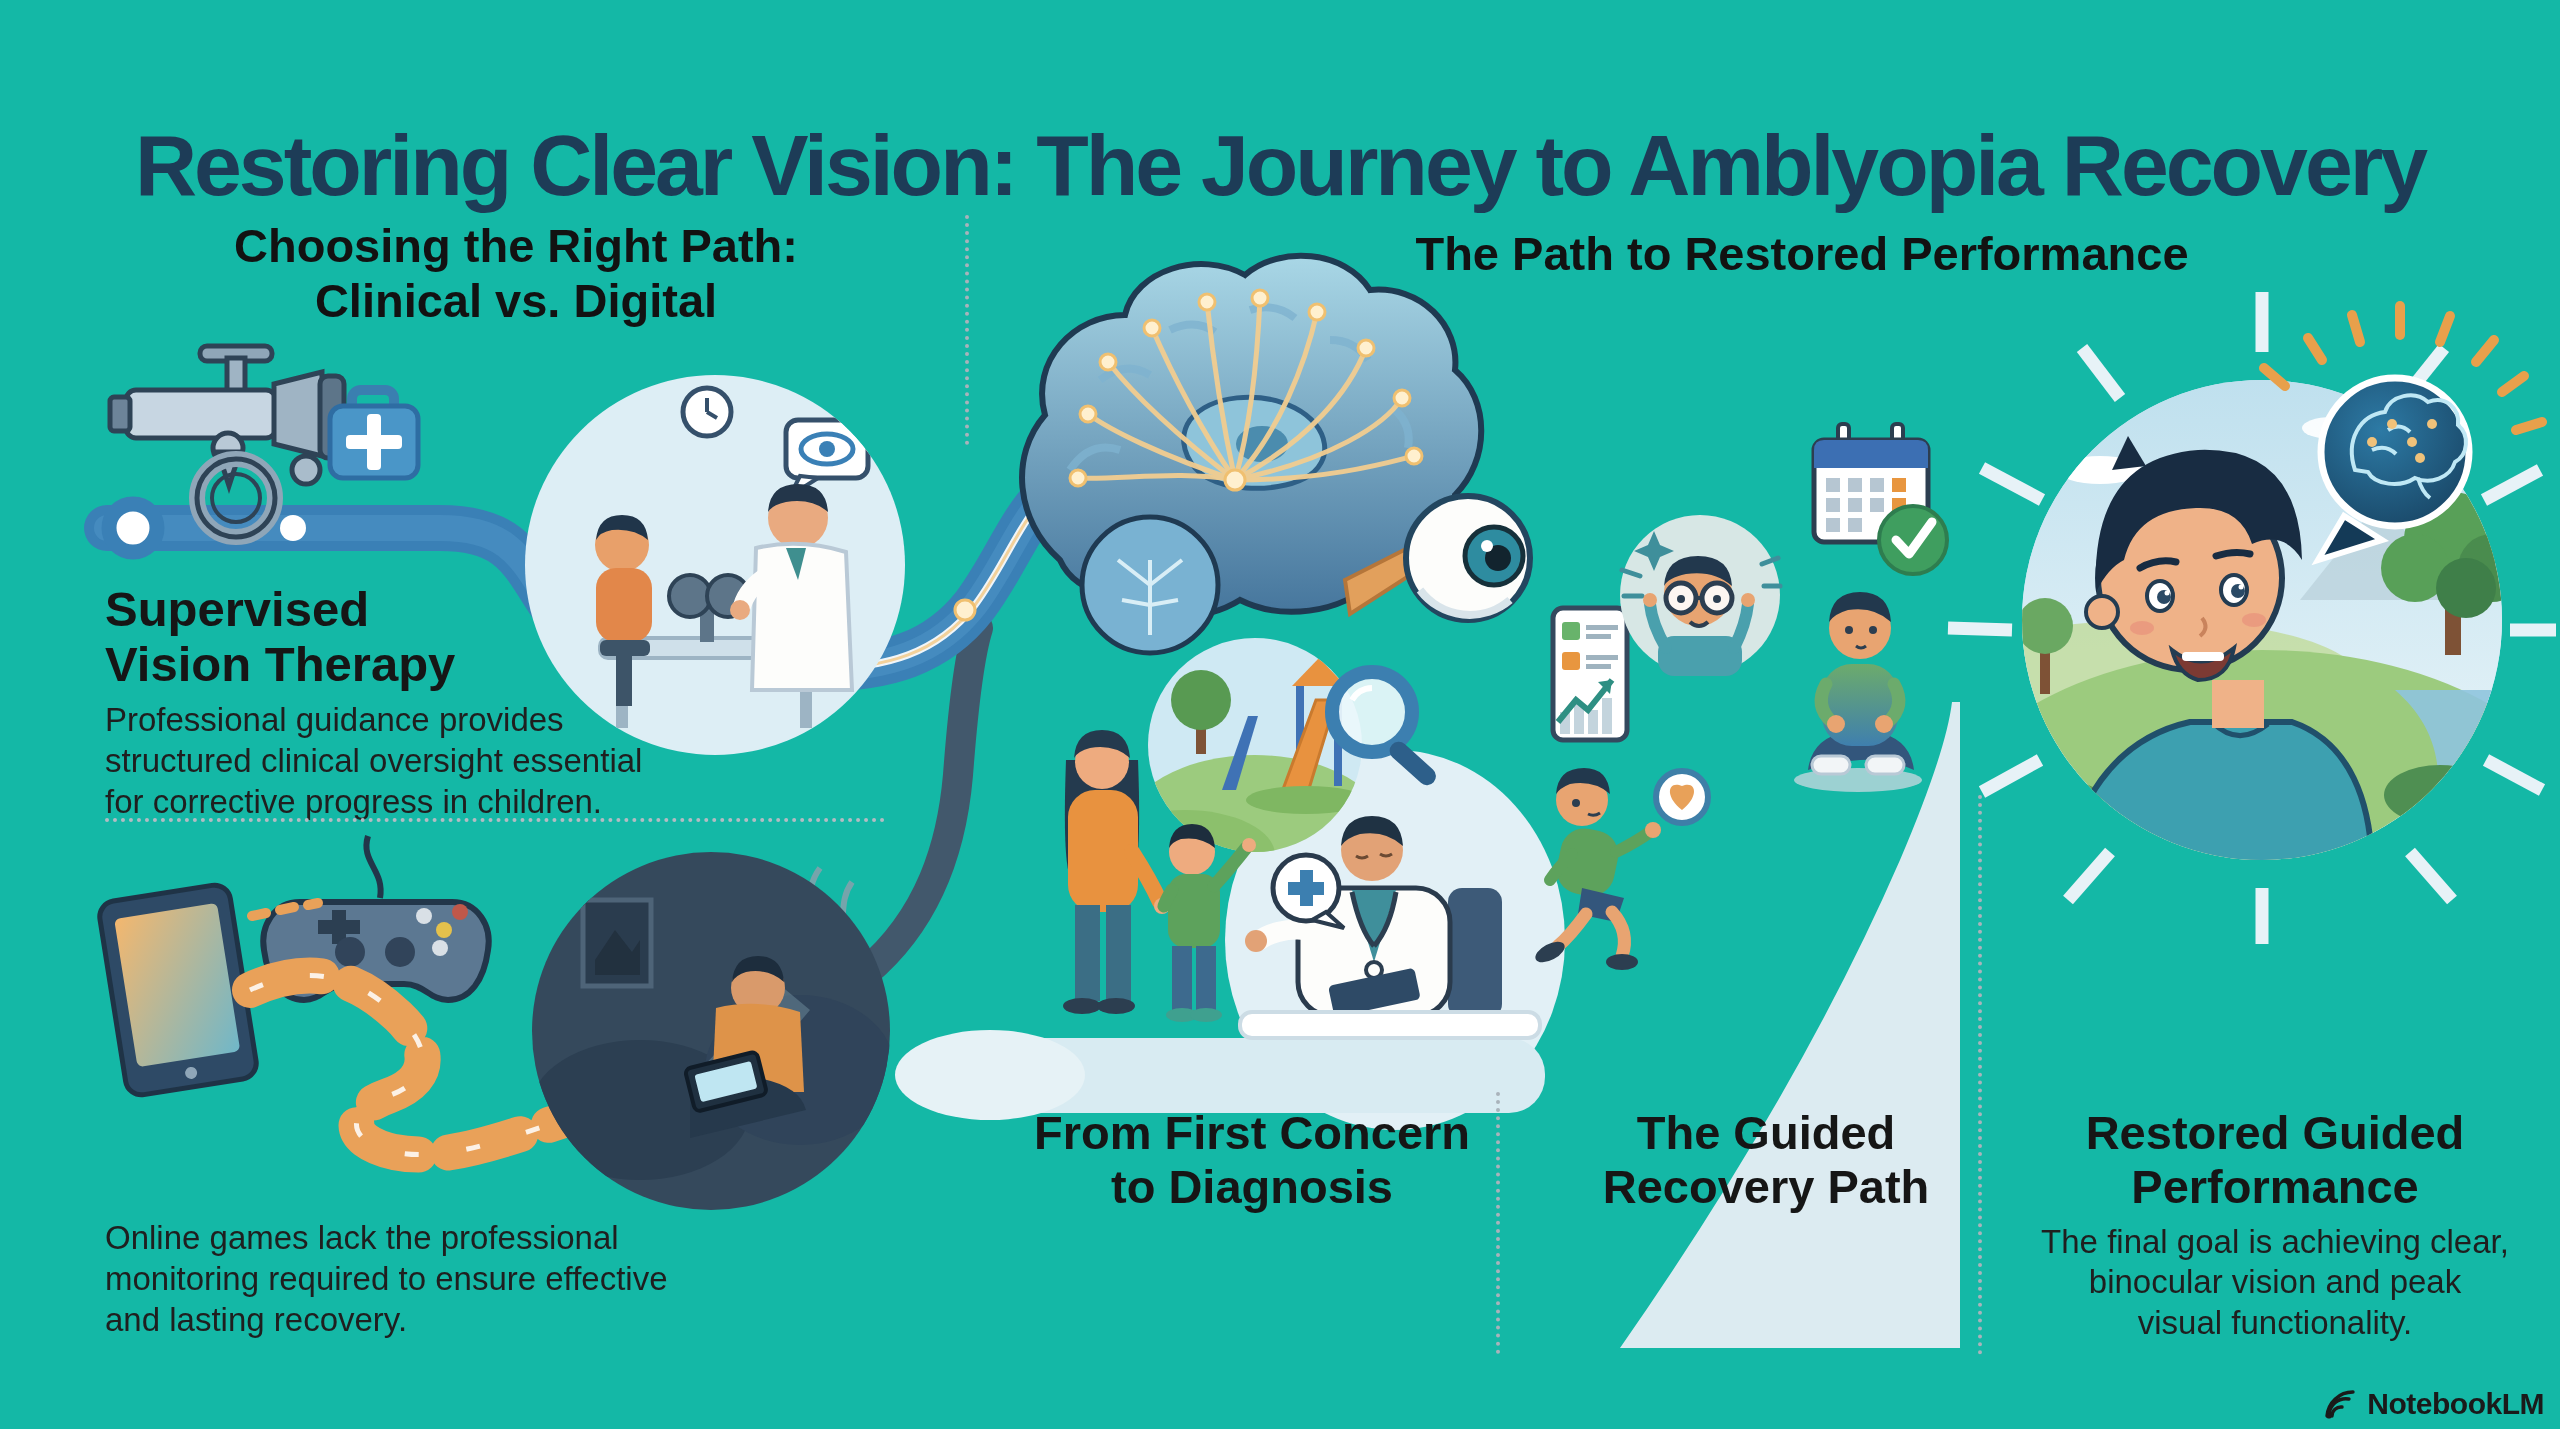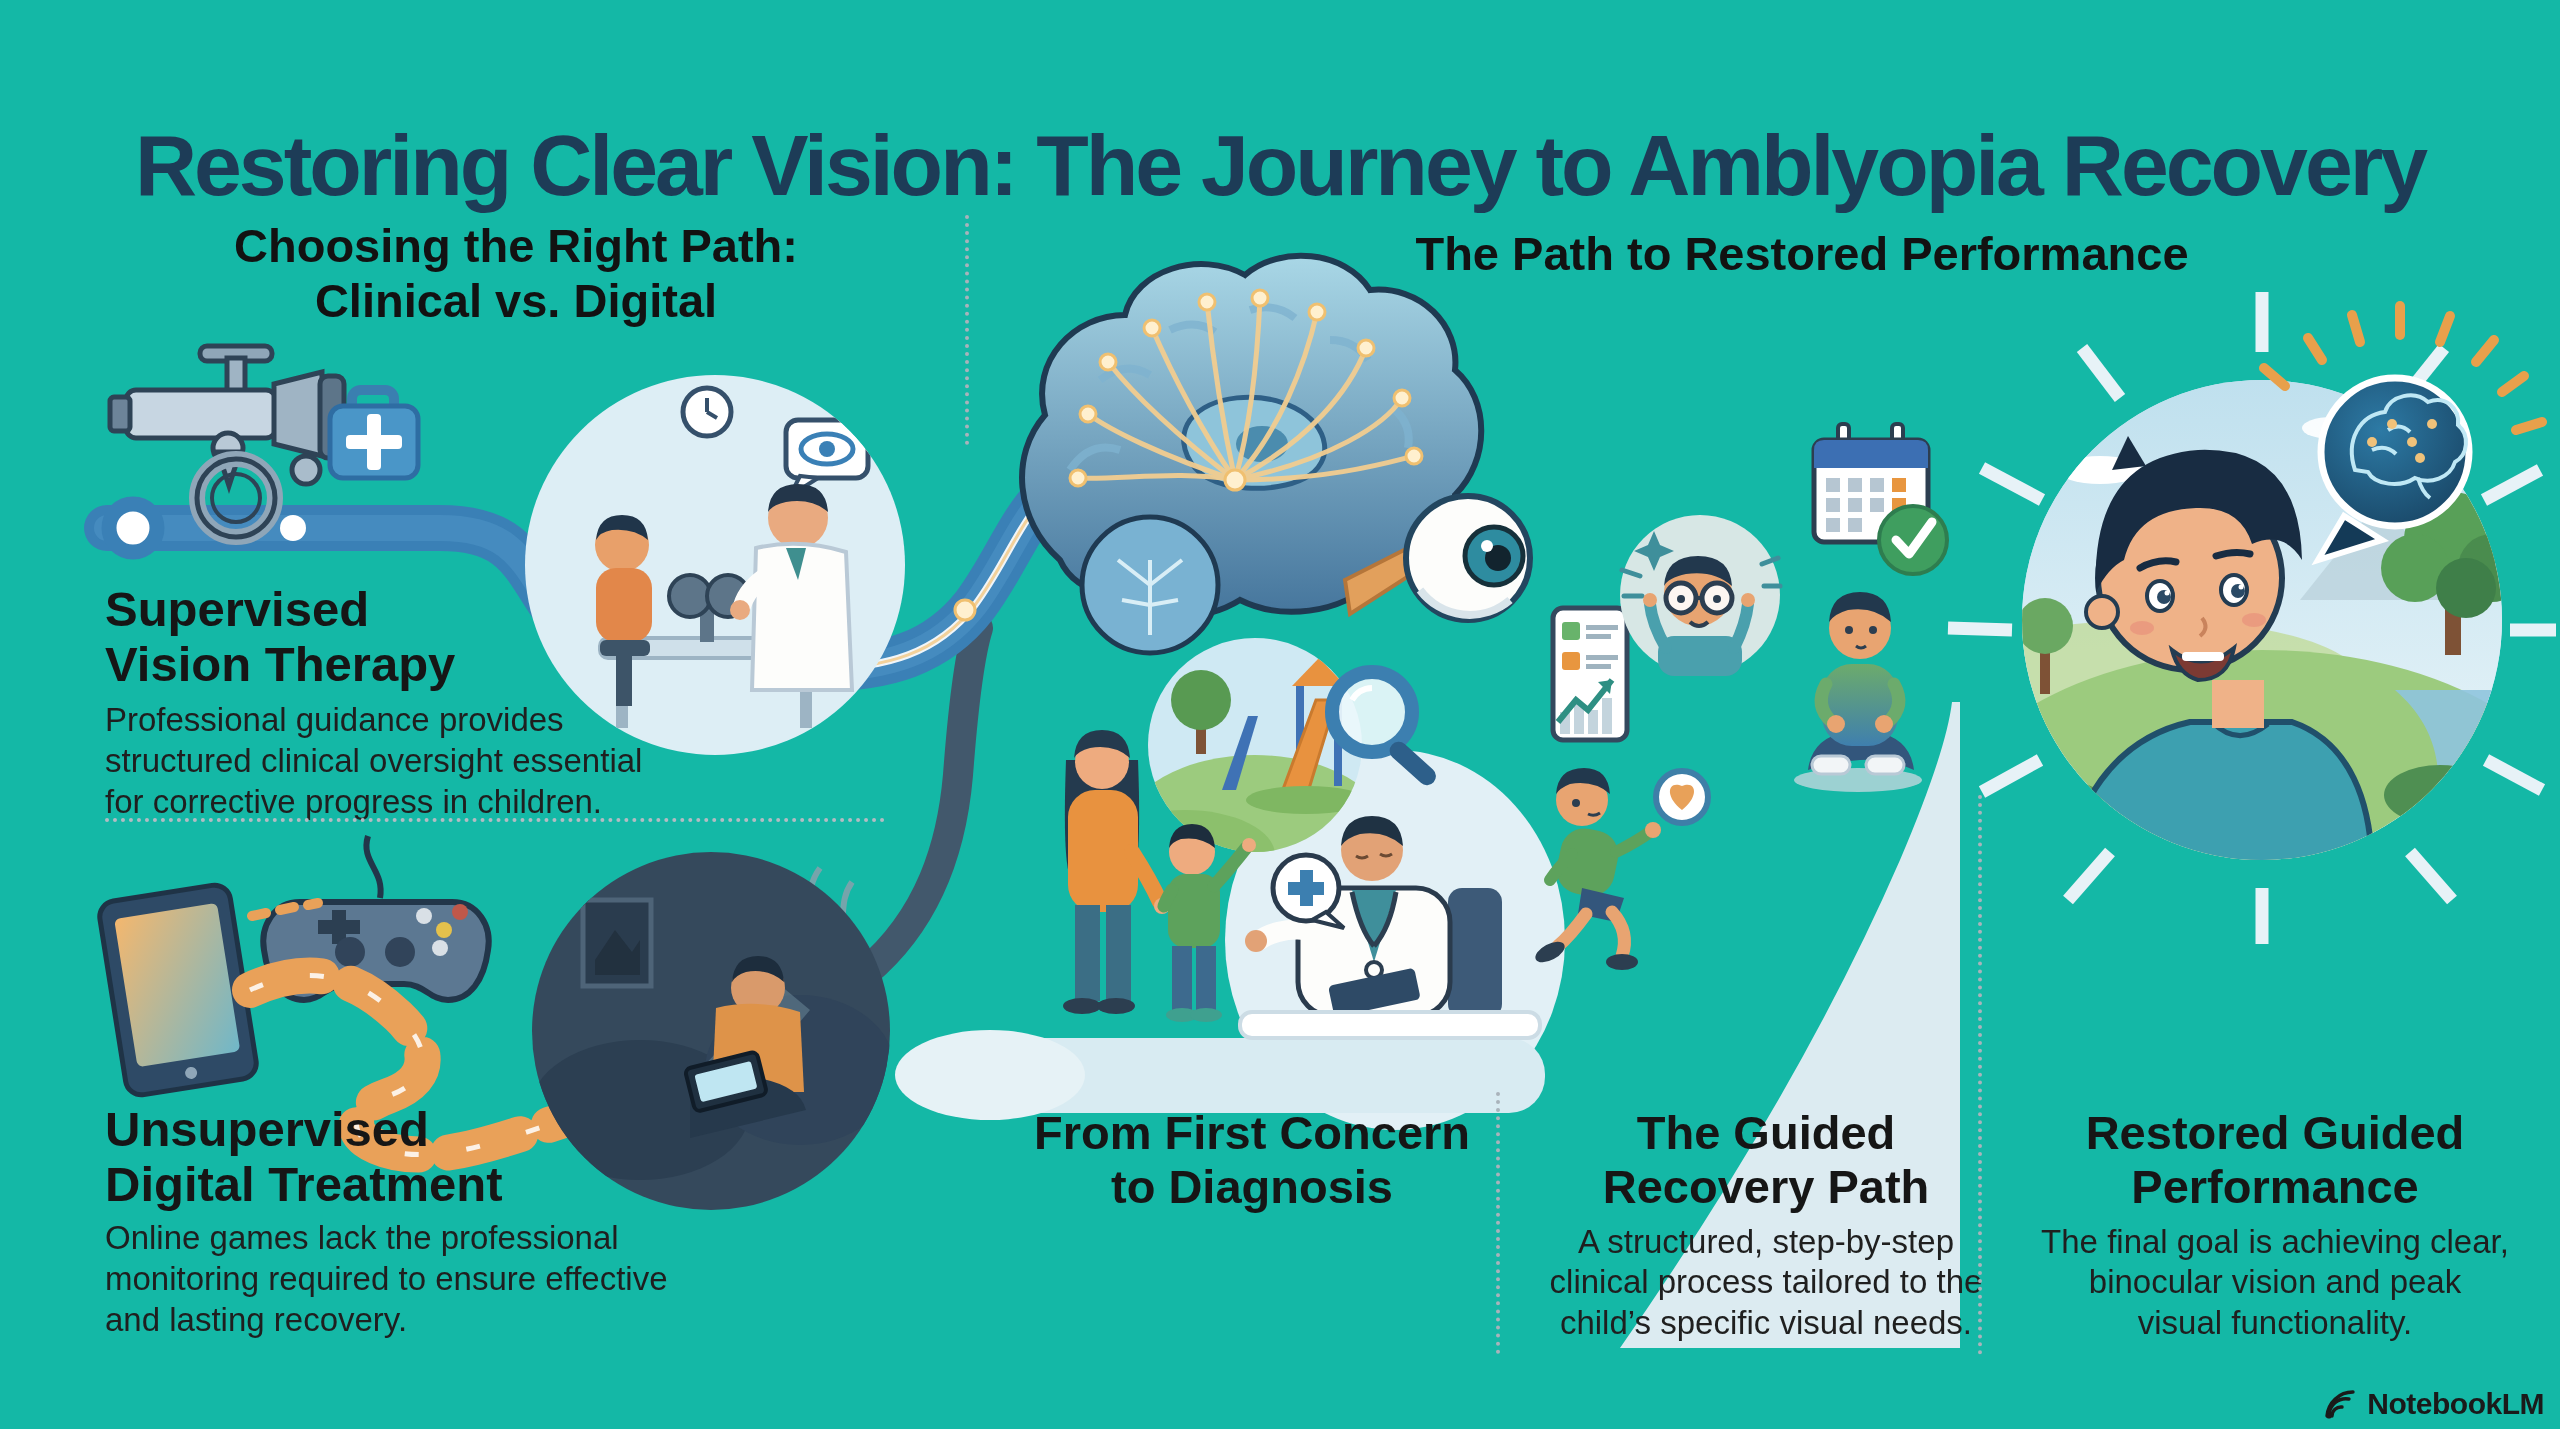--- a/index.html
+++ b/index.html
@@ -525,34 +525,29 @@
 Clinical vs. Digital</div>
 
 <div class="abs sec-heading" style="left:1377px;top:226px;width:850px">The Path to Restored Performance</div>
 
 <div class="abs sub-title pre" style="left:105px;top:582px;width:620px">Supervised
 Vision Therapy</div>
 <div class="abs sub-body pre" style="left:105px;top:700px;width:620px">Professional guidance provides
 structured clinical oversight essential
 for corrective progress in children.</div>
 
-<div class="abs sub-title pre" style="left:105px;top:1102px;width:620px">Unsupervised
-Digital Treatment</div>
 <div class="abs sub-body pre" style="left:105px;top:1218px;width:640px">Online games lack the professional
 monitoring required to ensure effective
 and lasting recovery.</div>
 
 <div class="abs stage-title pre" style="left:1012px;top:1106px;width:480px">From First Concern
 to Diagnosis</div>
 
 <div class="abs stage-title pre" style="left:1526px;top:1106px;width:480px">The Guided
 Recovery Path</div>
-<div class="abs stage-body pre" style="left:1526px;top:1222px;width:480px">A structured, step-by-step
-clinical process tailored to the
-child’s specific visual needs.</div>
 
 <div class="abs stage-title pre" style="left:2035px;top:1106px;width:480px">Restored Guided
 Performance</div>
 <div class="abs stage-body pre" style="left:2035px;top:1222px;width:480px">The final goal is achieving clear,
 binocular vision and peak
 visual functionality.</div>
 
 <div class="abs vdots" style="left:965px;top:215px;height:230px"></div>
 <div class="abs vdots" style="left:1496px;top:1092px;height:262px"></div>
 <div class="abs vdots" style="left:1978px;top:795px;height:560px"></div>

